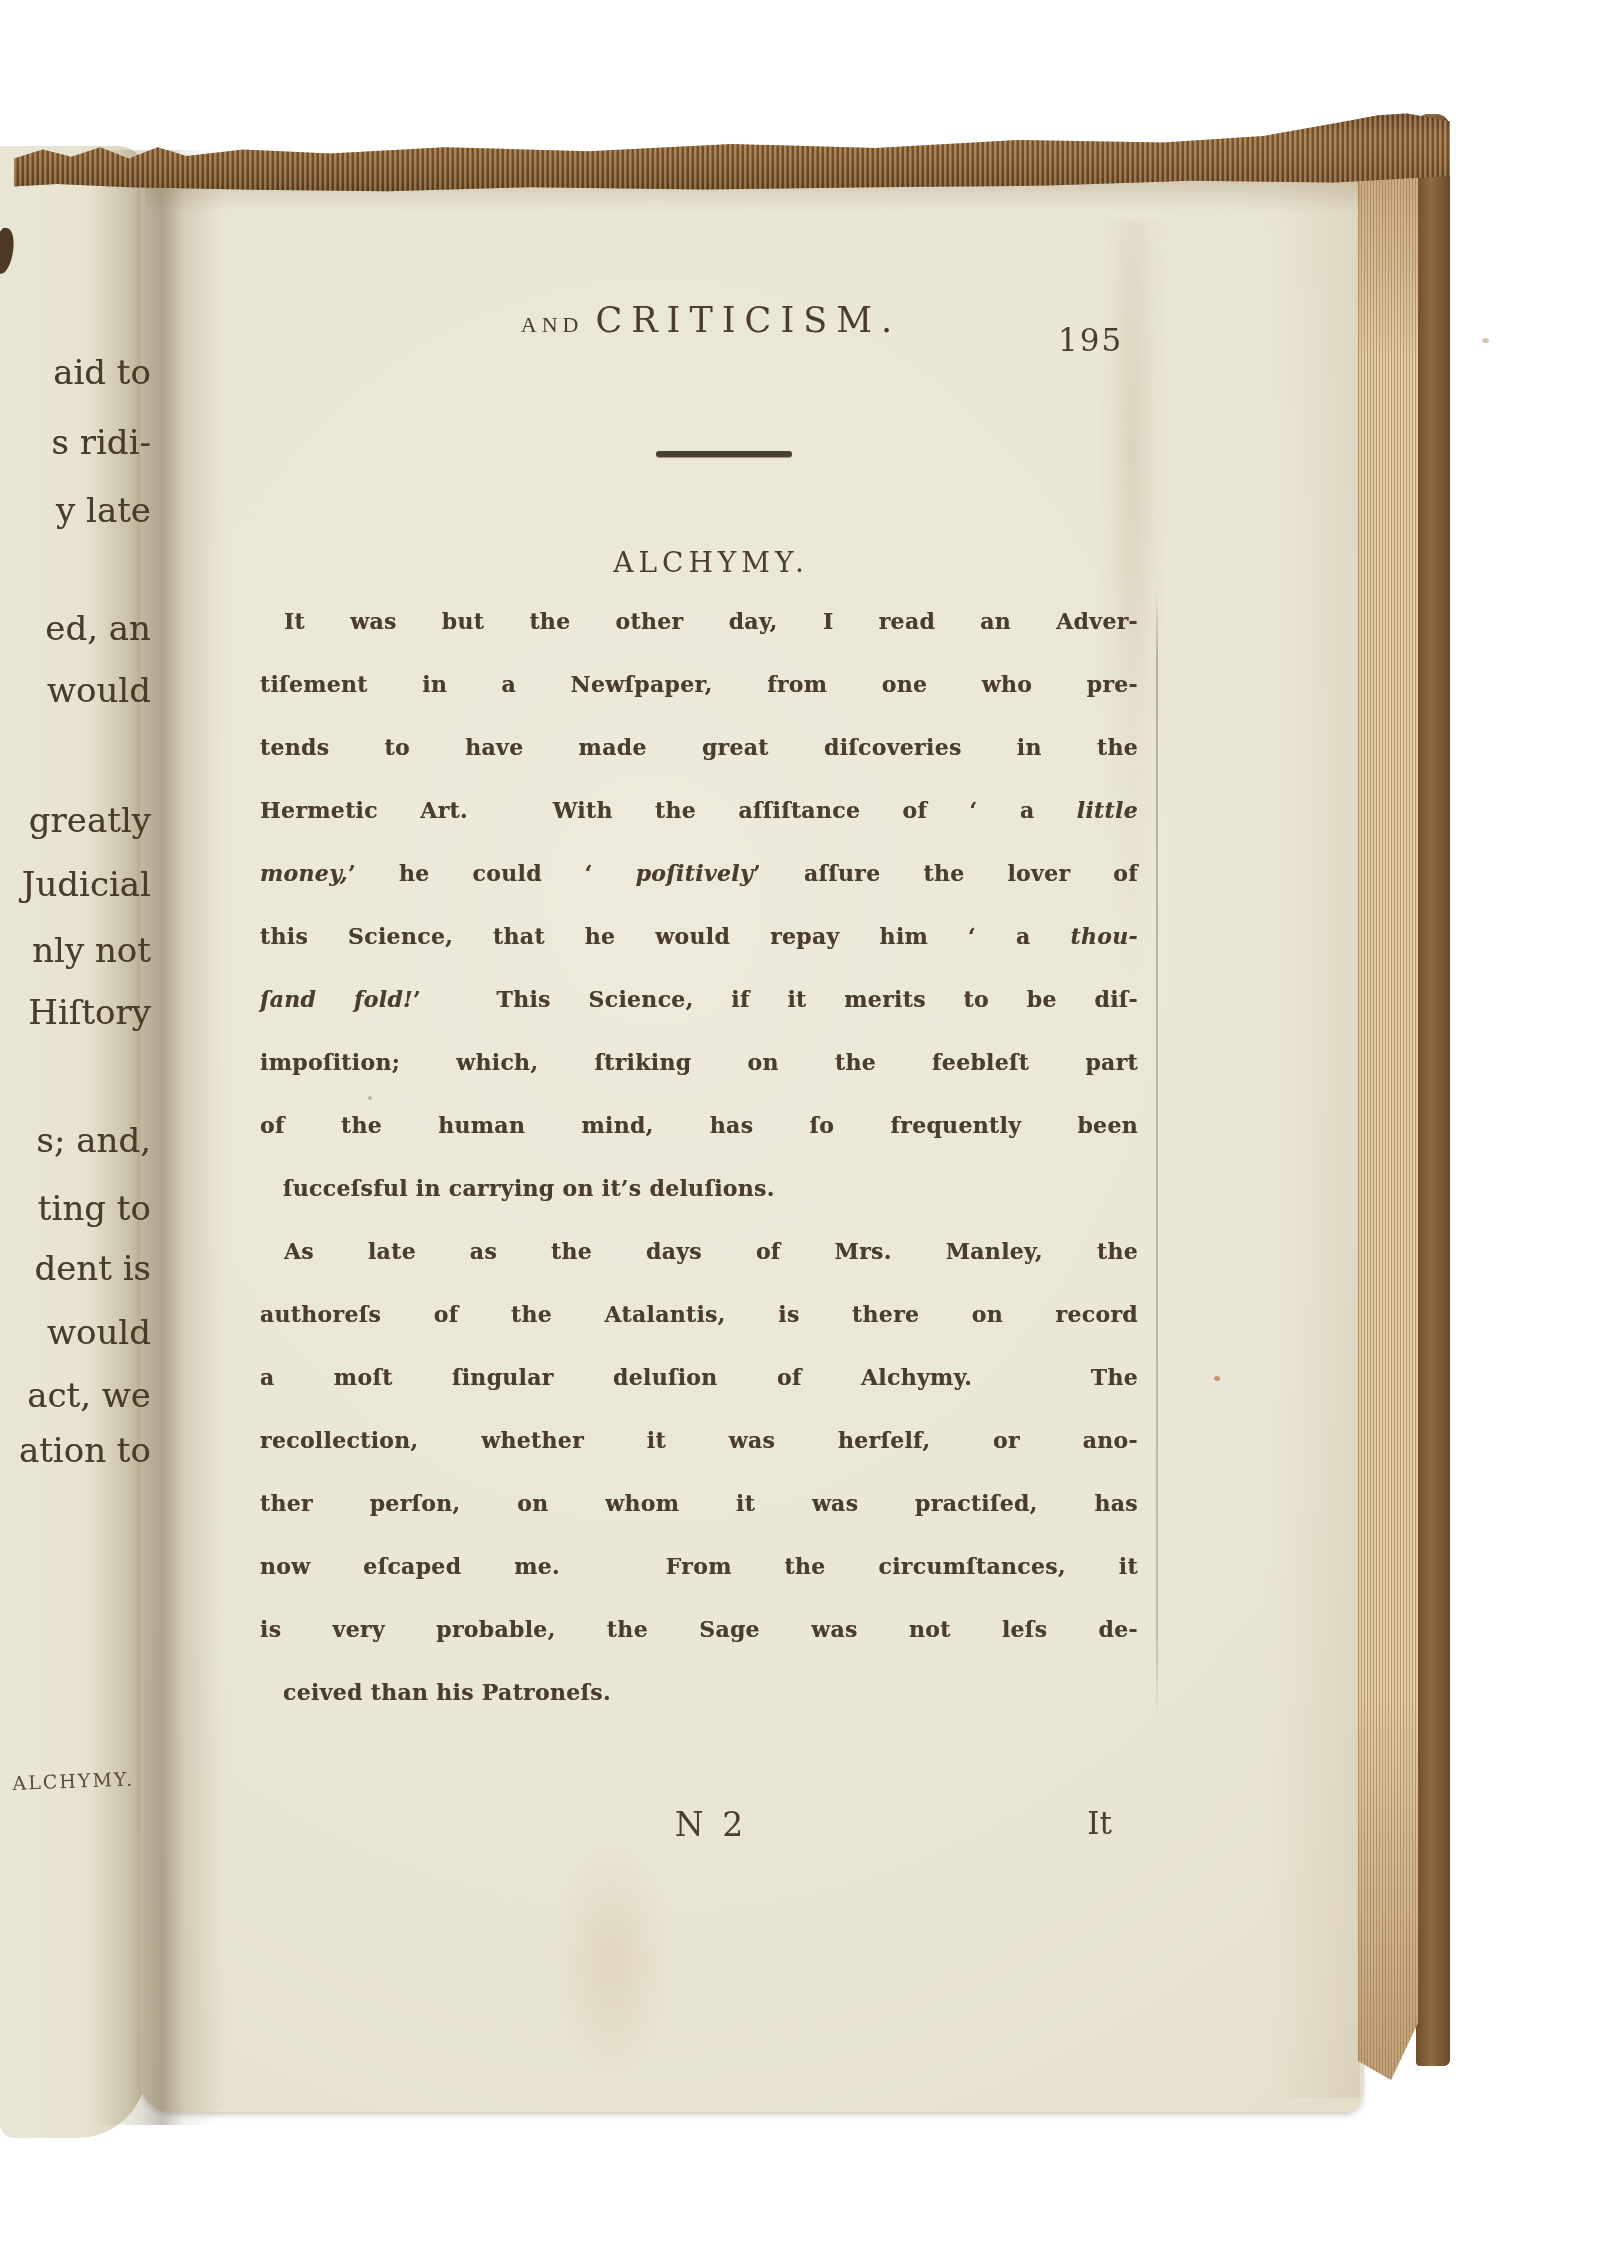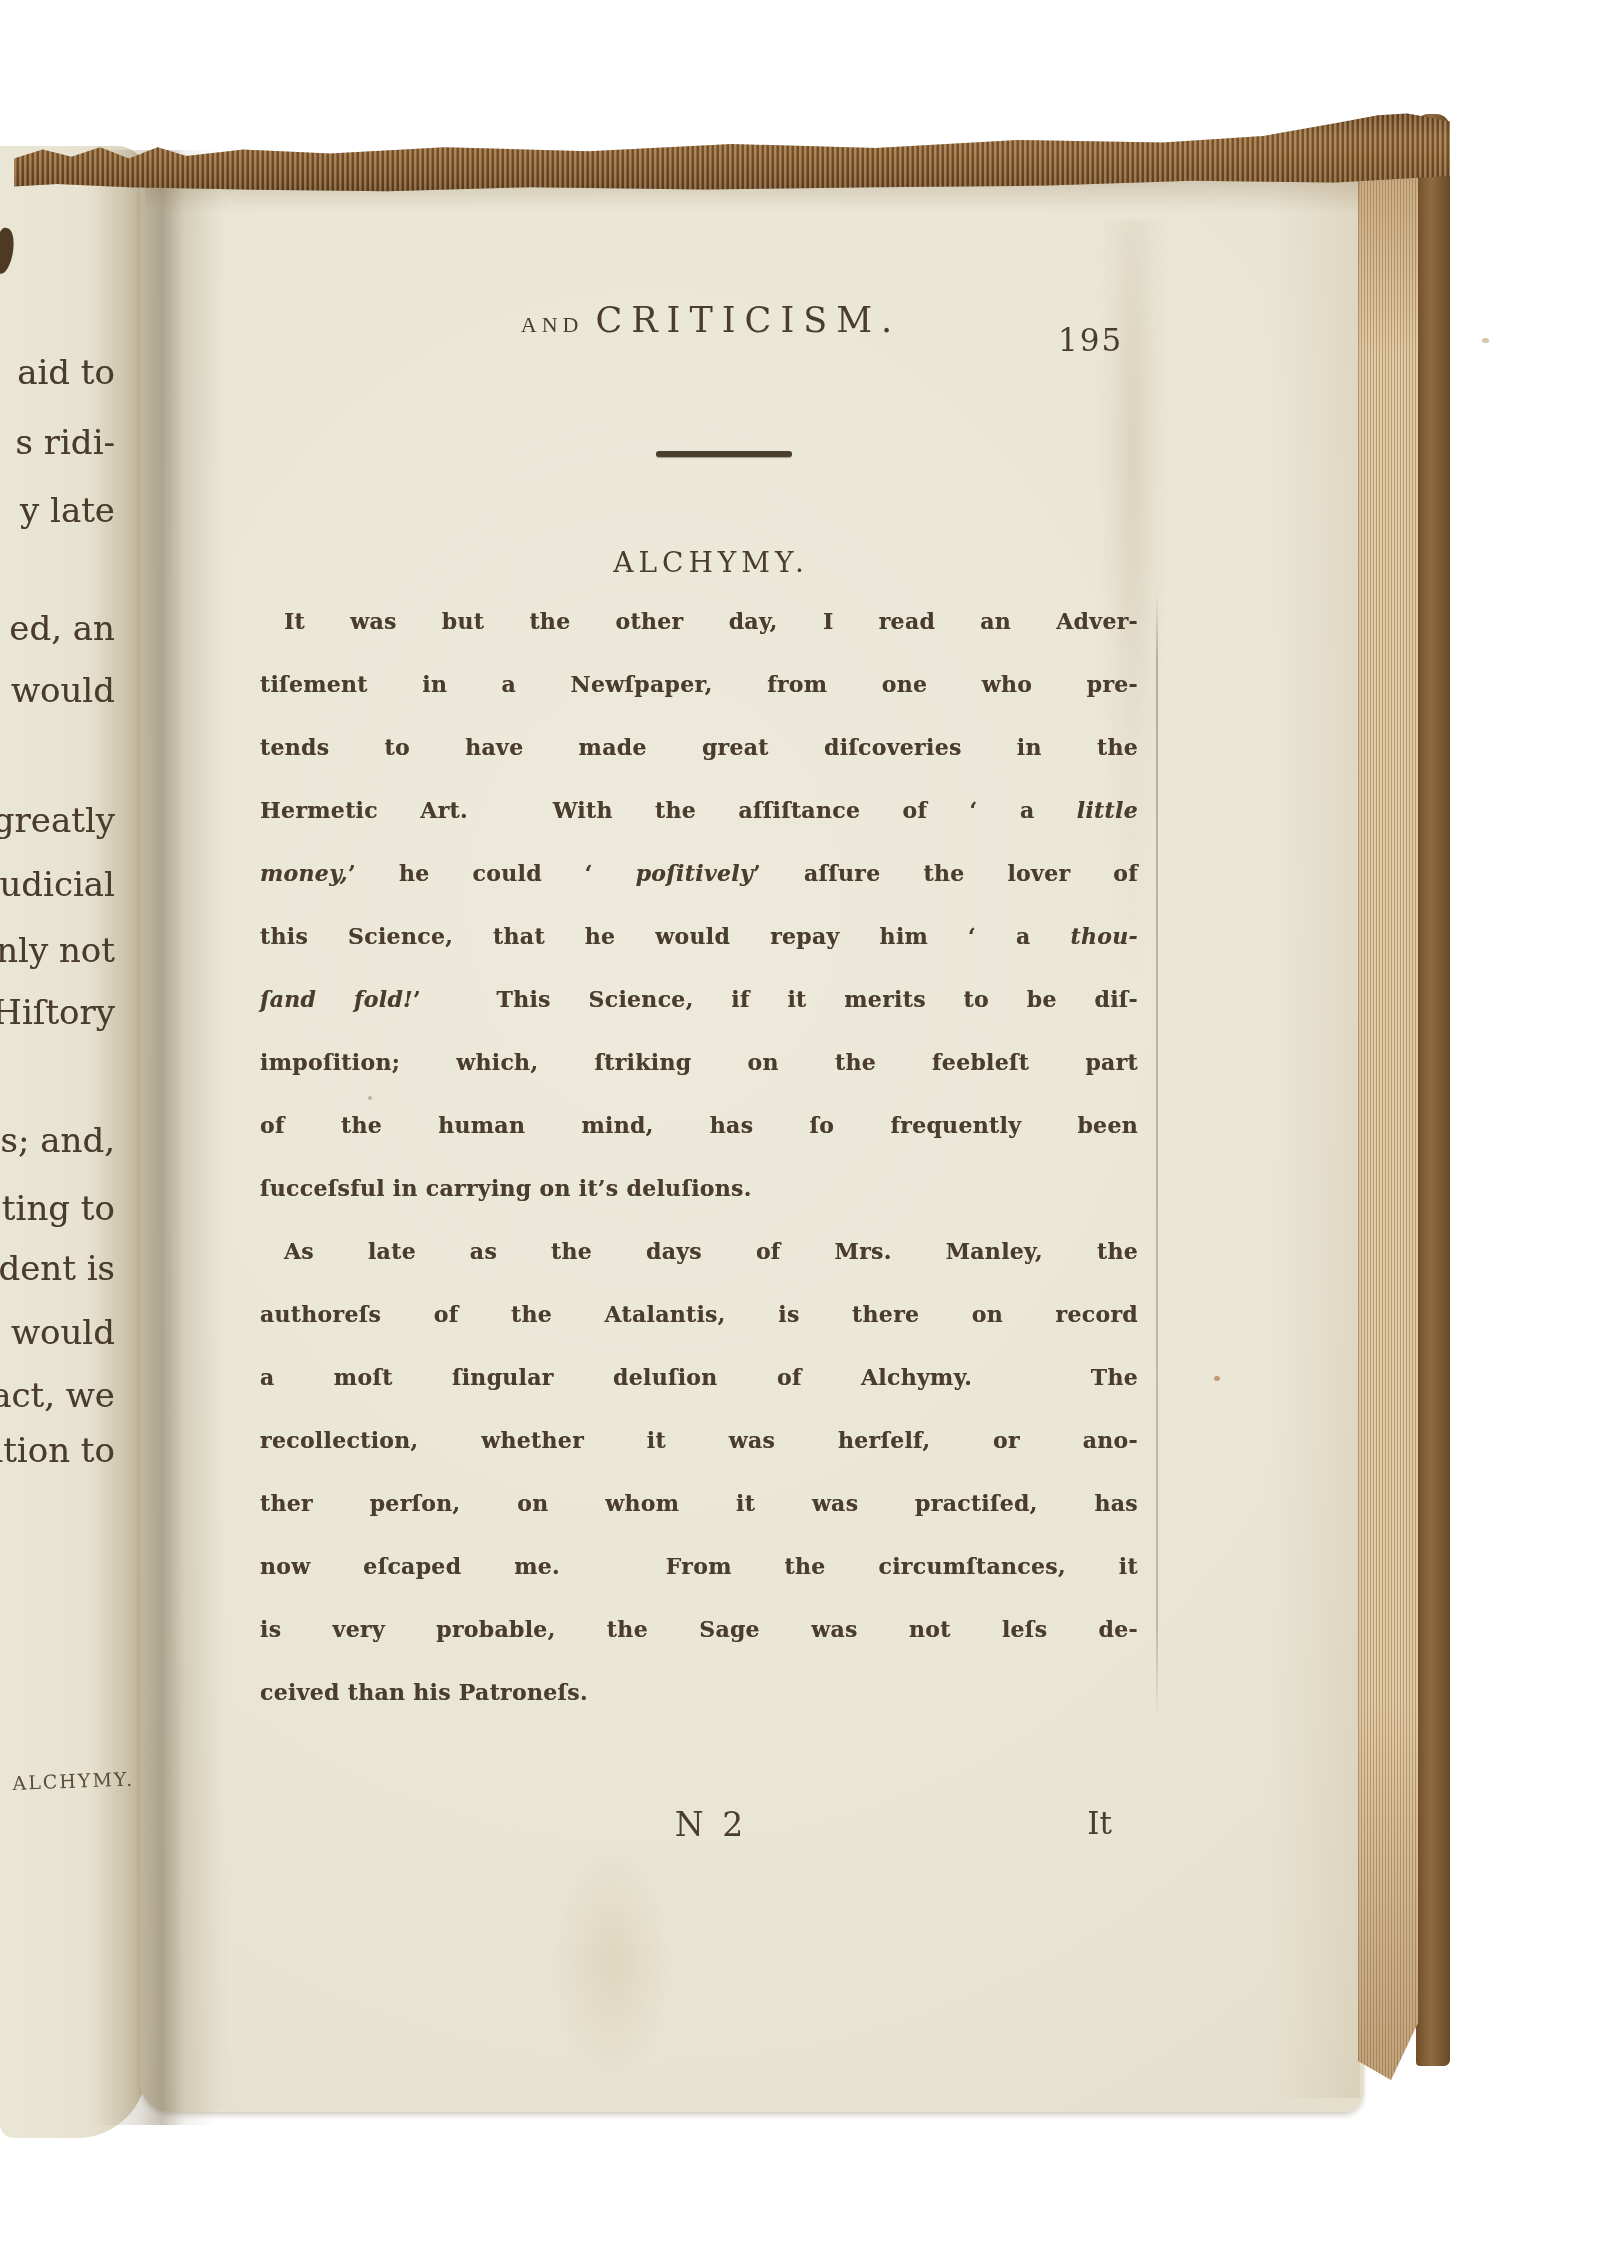--- a/index.html
+++ b/index.html
@@ -87,26 +87,26 @@
   .text-layer{position:absolute;inset:0;z-index:6;color:#4a3d2d;}
   .page-header{position:absolute;left:272px;top:300px;width:878px;text-align:center;white-space:nowrap;}
   .page-header .and{font-size:22px;letter-spacing:5px;font-family:Liberation Serif, serif;}
   .page-header .crit{font-size:35px;letter-spacing:9px;margin-left:12px;}
   .page-number{position:absolute;left:1058px;top:322px;width:80px;font-size:31px;letter-spacing:2px;}
   .divider{position:absolute;left:656px;top:451px;width:136px;height:6px;background:#4a3e2c;border-radius:3px;box-shadow:0 1px 1px rgba(74,62,44,0.45);}
   .section-title{position:absolute;left:272px;top:546px;width:878px;text-align:center;font-size:28px;letter-spacing:5px;}
   .body-text{position:absolute;left:260px;top:590px;width:878px;font-size:22px;line-height:63px;letter-spacing:0.3px;text-shadow:0 0 0.6px rgba(72,59,43,0.55);font-weight:bold;}
   .body-text .line{height:63px;text-align:justify;text-align-last:justify;white-space:nowrap;}
   .body-text .line{white-space:normal;}
-  .body-text .line.endline{text-align-last:left;}
+  .body-text .line.endline{text-align-last:left;margin-left:23px;}
   .body-text .line.indent{text-indent:24px;}
   .body-text i{font-style:italic;}
   .signature{position:absolute;left:272px;top:1805px;width:878px;text-align:center;font-size:33px;letter-spacing:4px;}
   .catchword{position:absolute;left:272px;top:1805px;width:840px;text-align:right;font-size:31px;}
-  .left-fragments{position:absolute;left:0;top:0;width:118px;height:2255px;font-size:34px;color:#493c2c;text-shadow:0 0 0.6px rgba(72,59,43,0.5);}
+  .left-fragments{position:absolute;left:0;top:0;width:118px;height:2255px;font-size:34px;color:#493c2c;text-shadow:0 0 0.6px rgba(72,59,43,0.5);padding-left:36px;}
   .left-fragments .frag{position:absolute;right:3px;white-space:nowrap;}
   .left-catchword{position:absolute;left:0;top:1770px;width:134px;text-align:right;font-size:19px;letter-spacing:2px;transform:rotate(-2deg);color:#5a4c38;}
 </style>
 </head>
 <body>
 
 <div class="book">
 
   <div class="cover-board"></div>
   <div class="left-page"></div>

